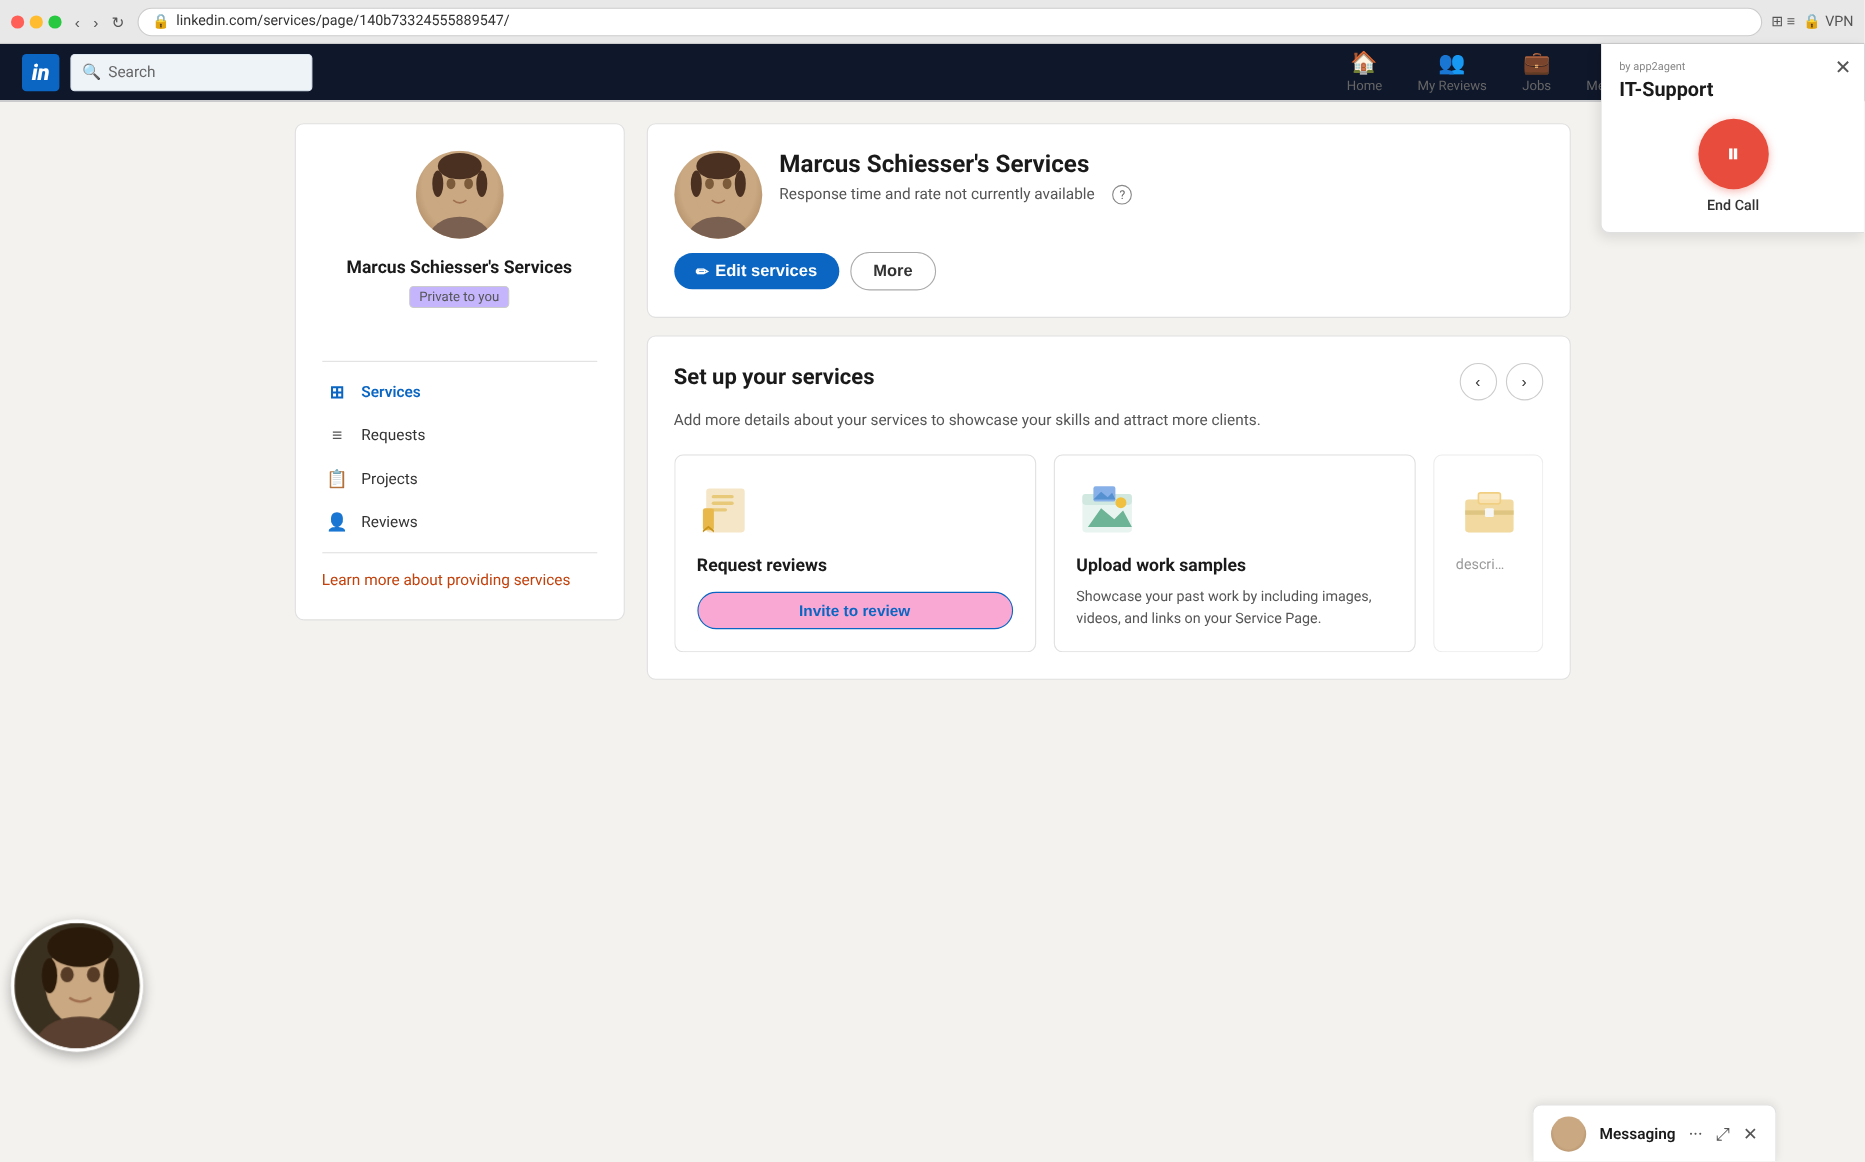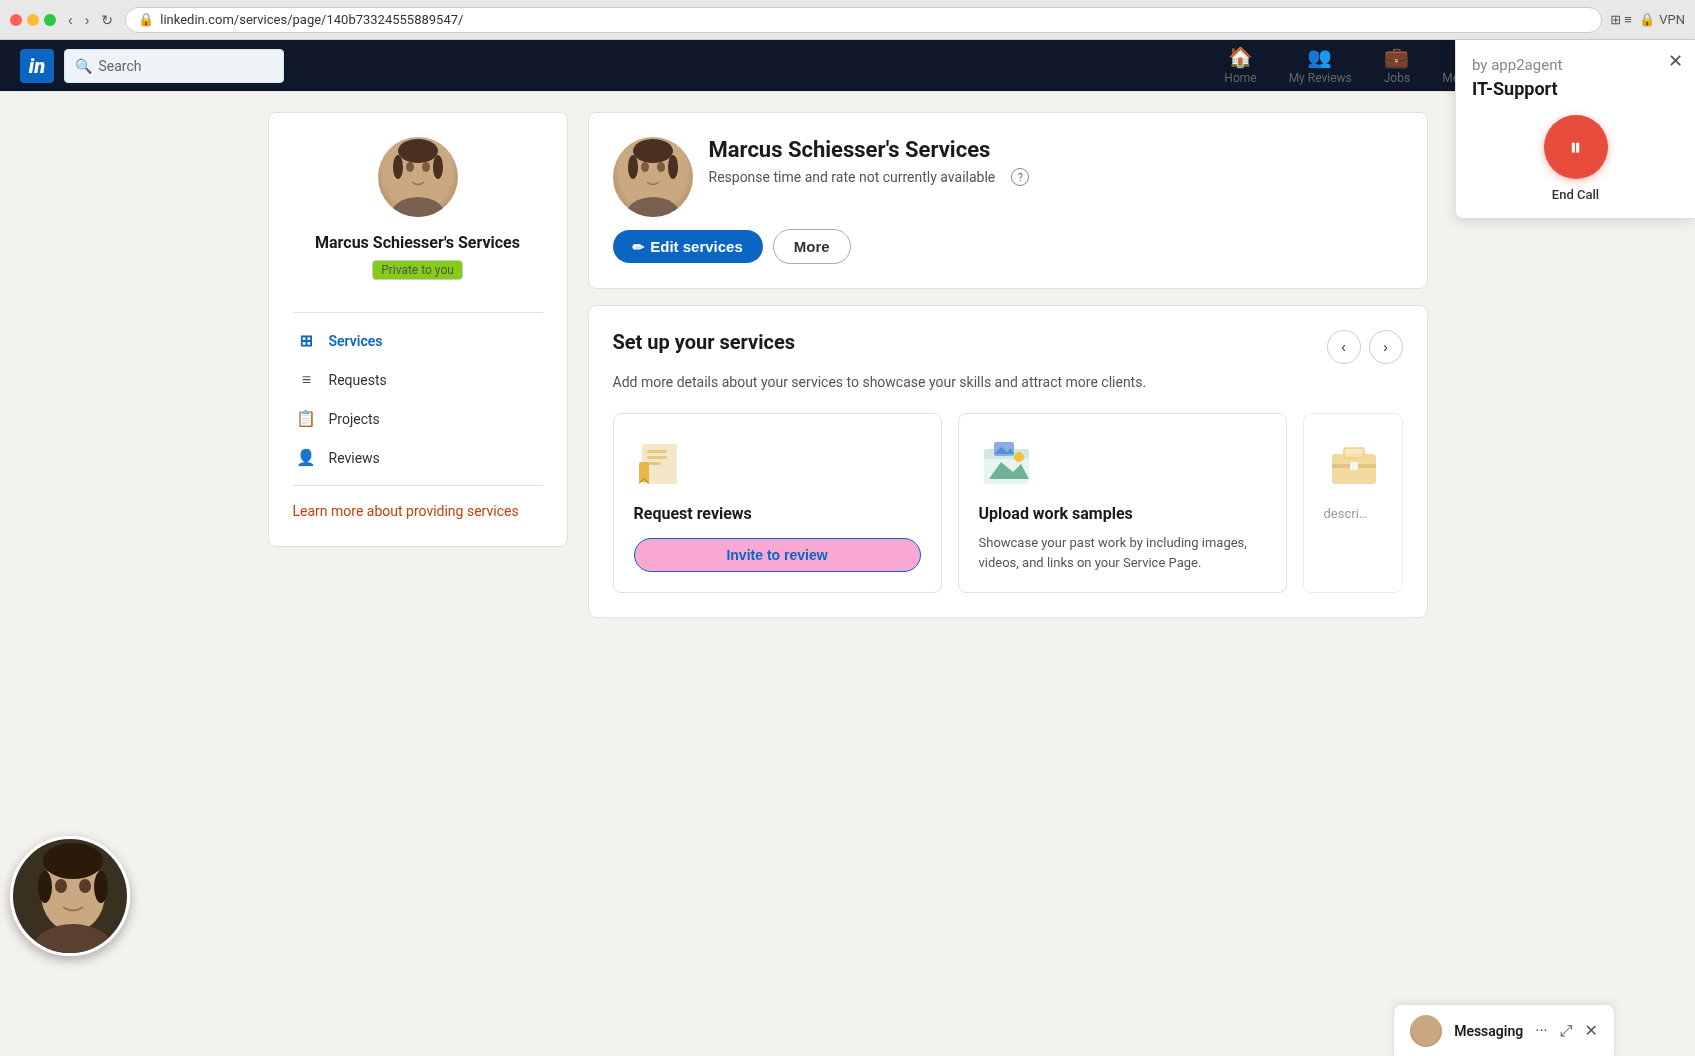--- a/index.html
+++ b/index.html
@@ -145,28 +145,28 @@
     }
     .sidebar-name {
       font-size: 16px;
       font-weight: 700;
       color: #1a1a1a;
       margin-bottom: 8px;
       text-align: center;
     }
     .sidebar-badge {
       display: inline-block;
-      background: #84cc16;
+      background: #c4b5fd;
       border: 1px solid #ccc;
       border-radius: 4px;
       font-size: 12px;
       padding: 2px 8px;
       color: #555;
       text-align: right;
-      margin-bottom: 16px;
+      margin-bottom: 32px;
     }
     .sidebar-badge-wrap { display: flex; justify-content: center; margin-bottom: 16px; }
     .sidebar-divider { border: none; border-top: 1px solid #e0e0e0; margin: 8px 0; }
     .sidebar-nav-item {
       display: flex;
       align-items: center;
       gap: 12px;
       padding: 10px 4px;
       cursor: pointer;
       border-radius: 4px;
@@ -390,21 +390,21 @@
       position: absolute;
       top: 10px;
       right: 12px;
       background: none;
       border: none;
       font-size: 18px;
       cursor: pointer;
       color: #555;
     }
     .it-card-by {
-      font-size: 15px;
+      font-size: 10px;
       color: #888;
       margin-bottom: 4px;
     }
     .it-card-title {
       font-size: 18px;
       font-weight: 700;
       color: #1a1a1a;
       margin-bottom: 16px;
     }
     .end-call-wrap {

